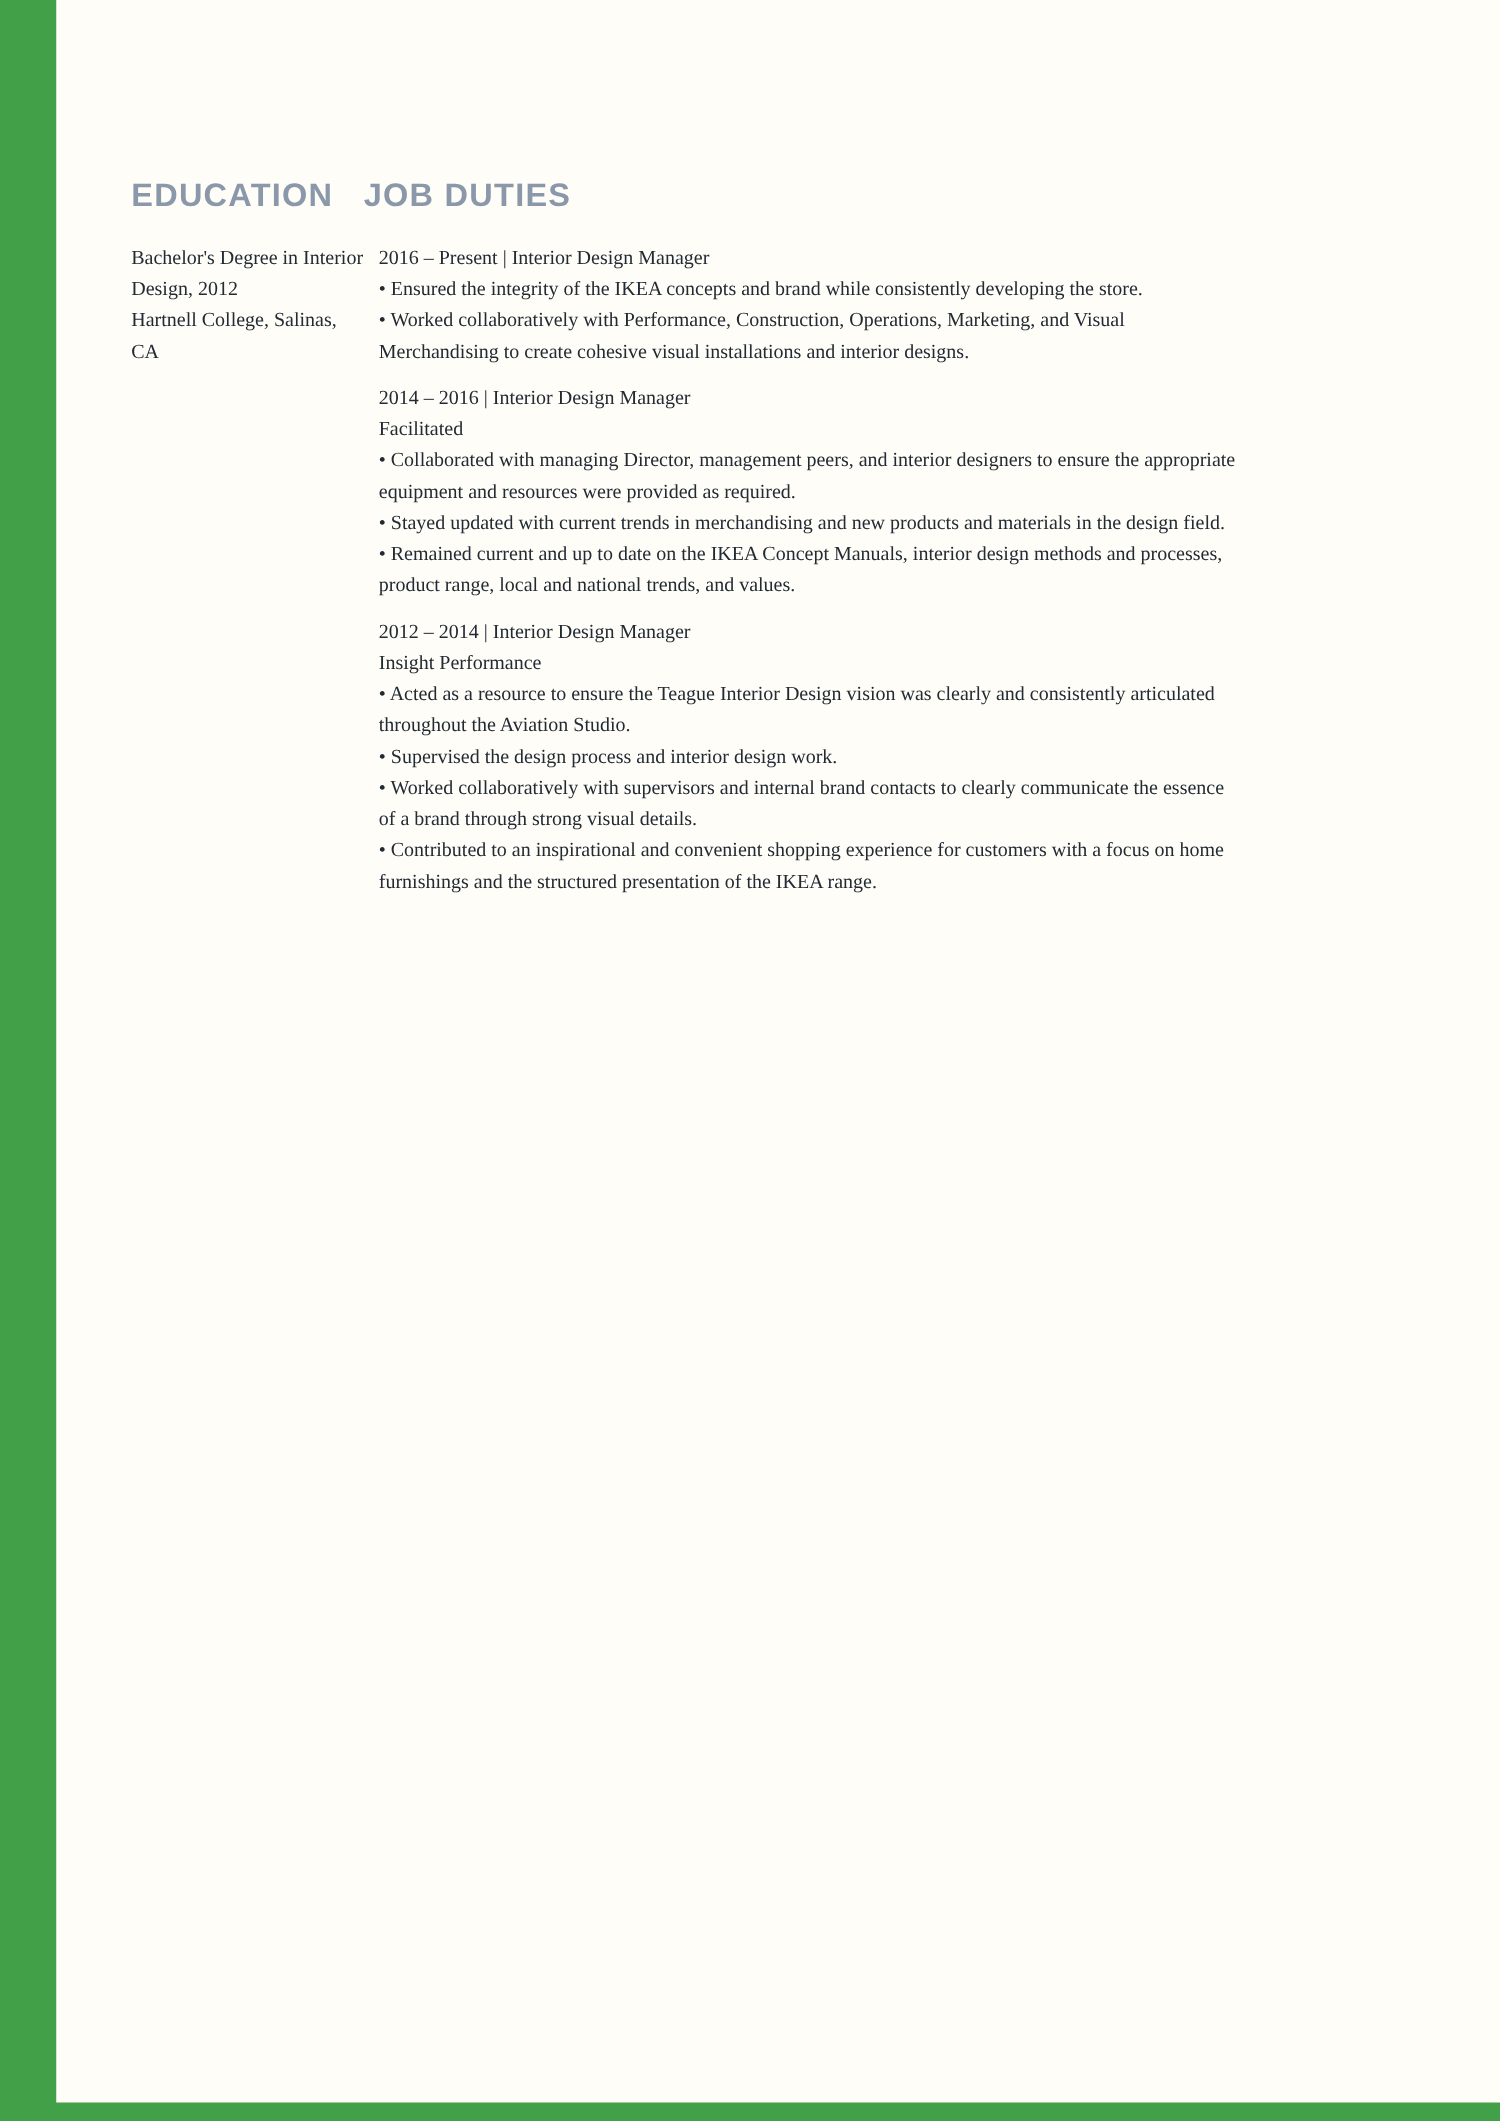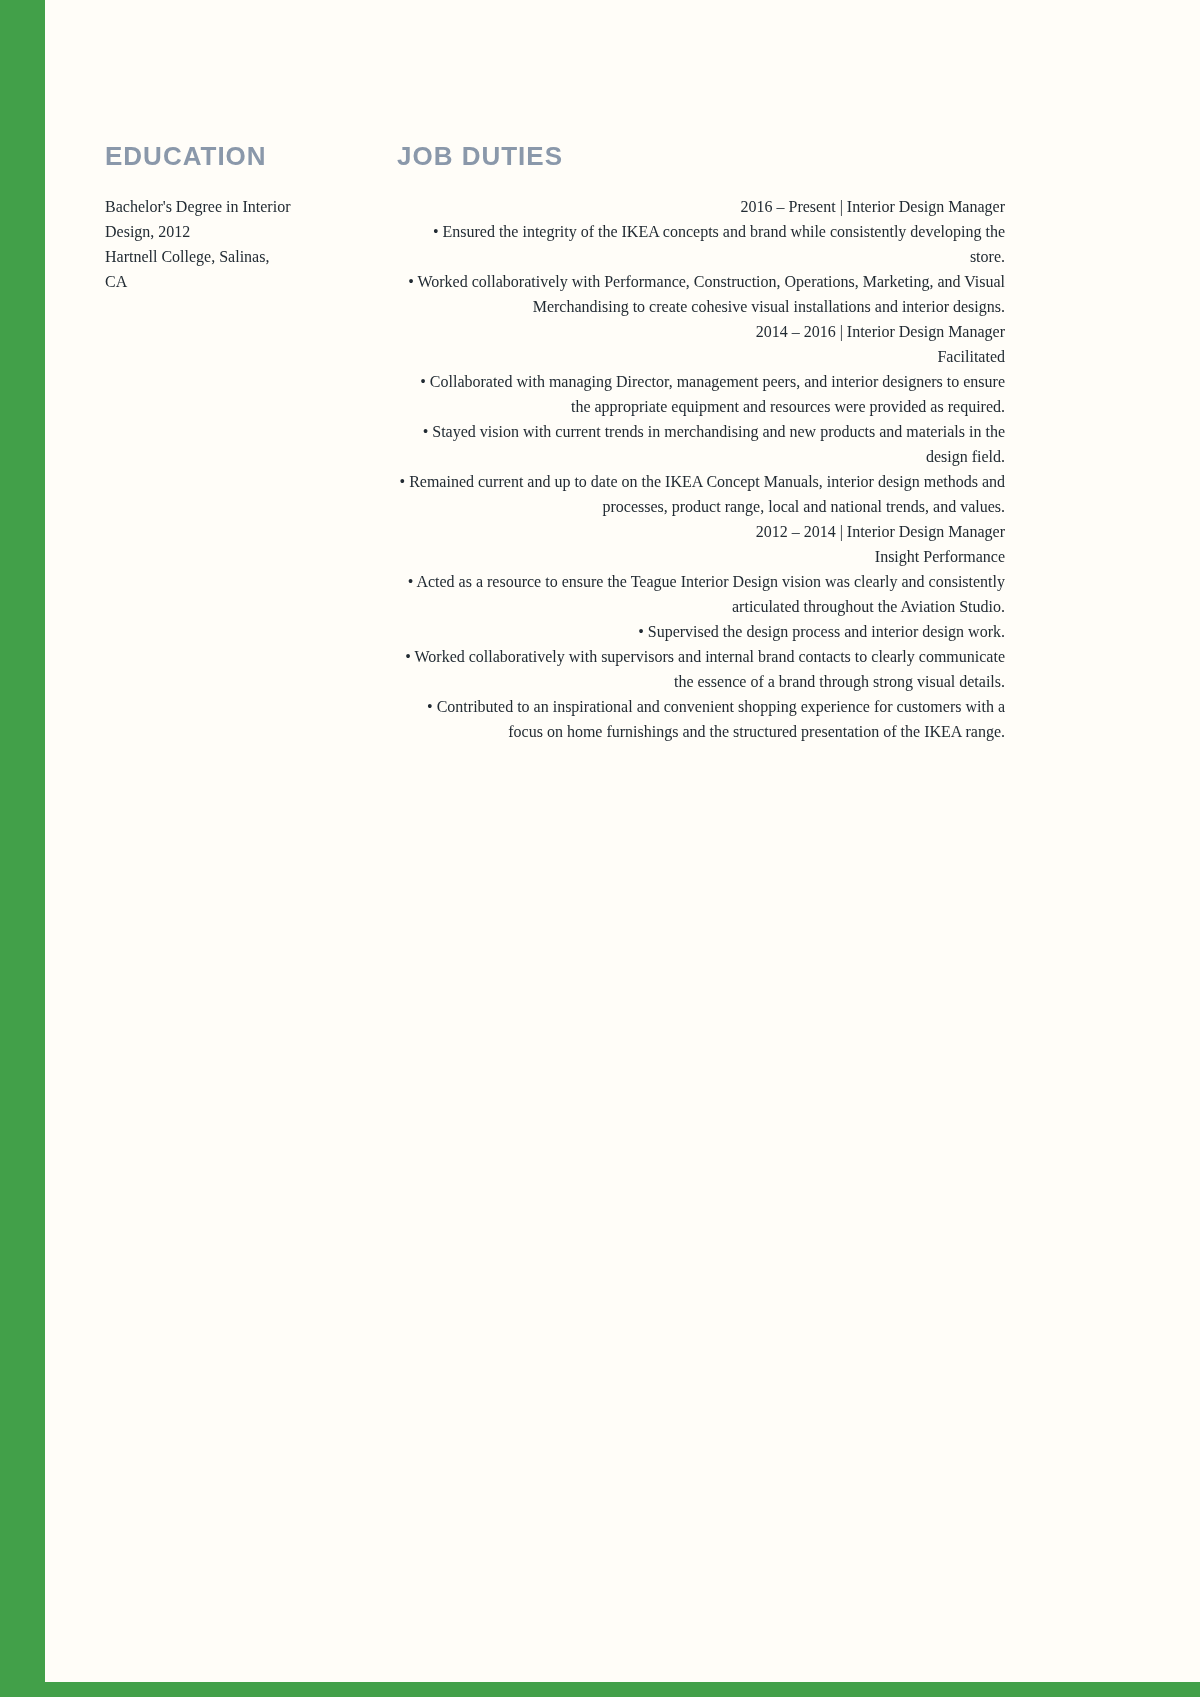--- a/index.html
+++ b/index.html
@@ -16,40 +16,39 @@
     font-family:"Liberation Serif", serif;
   }
   .card{
     position:absolute;left:45px;top:0;right:0;bottom:15px;
     background:var(--card);
     padding:142px 195px 40px 60px;
   }
   .columns{
     display:grid;
     grid-template-columns:186px 1fr;
-    column-gap:106px;
     align-items:start;
   }
   .section-heading{
     font-family:"Liberation Sans", sans-serif;
     font-size:26px;
     font-weight:700;
     color:var(--slate);
     letter-spacing:1px;
     line-height:28px;
     margin:0 0 24px 0;
     text-transform:uppercase;
   }
   .body-text p{
     font-size:16px;
     font-weight:400;
     color:var(--ink);
     line-height:25px;
   }
-  .job{margin:0;text-align:right;}
+  .job{margin:12px;}
 </style>
 </head>
 <body>
 
 <div class="card">
   <div class="columns">
 
     <aside class="left-col body-text">
       <h2 class="section-heading">EDUCATION</h2>
       <p>Bachelor's Degree in Interior Design, 2012</p>
@@ -62,21 +61,21 @@
       <div class="job">
         <p>2016 – Present | Interior Design Manager</p>
         <p>• Ensured the integrity of the IKEA concepts and brand while consistently developing the store.</p>
         <p>• Worked collaboratively with Performance, Construction, Operations, Marketing, and Visual Merchandising to create cohesive visual installations and interior designs.</p>
       </div>
 
       <div class="job">
         <p>2014 – 2016 | Interior Design Manager</p>
         <p>Facilitated</p>
         <p>• Collaborated with managing Director, management peers, and interior designers to ensure the appropriate equipment and resources were provided as required.</p>
-        <p>• Stayed vision with current trends in merchandising and new products and materials in the design field.</p>
+        <p>• Stayed updated with current trends in merchandising and new products and materials in the design field.</p>
         <p>• Remained current and up to date on the IKEA Concept Manuals, interior design methods and processes, product range, local and national trends, and values.</p>
       </div>
 
       <div class="job">
         <p>2012 – 2014 | Interior Design Manager</p>
         <p>Insight Performance</p>
         <p>• Acted as a resource to ensure the Teague Interior Design vision was clearly and consistently articulated throughout the Aviation Studio.</p>
         <p>• Supervised the design process and interior design work.</p>
         <p>• Worked collaboratively with supervisors and internal brand contacts to clearly communicate the essence of a brand through strong visual details.</p>
         <p>• Contributed to an inspirational and convenient shopping experience for customers with a focus on home furnishings and the structured presentation of the IKEA range.</p>

